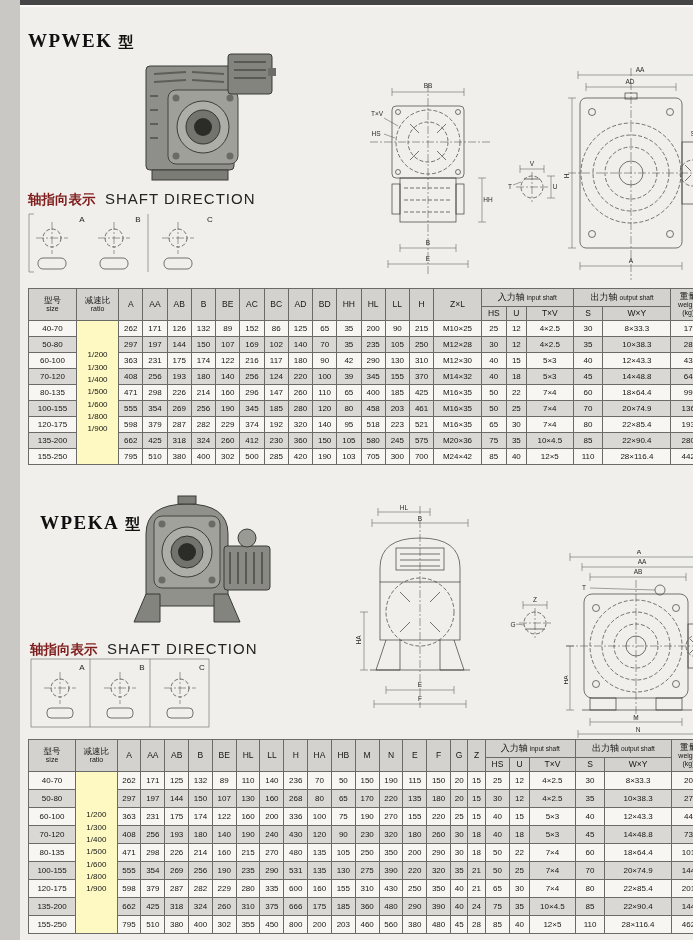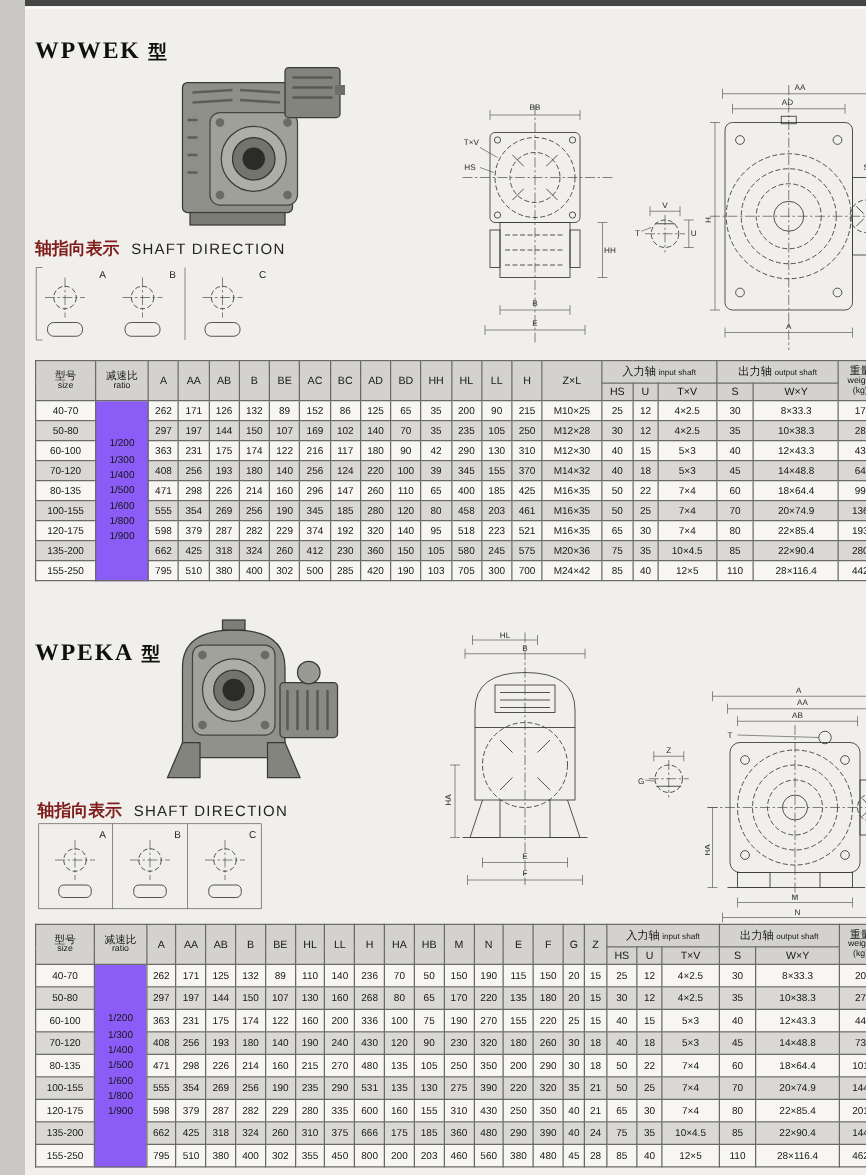--- a/index.html
+++ b/index.html
@@ -4,25 +4,25 @@
 <style>
   html,body{margin:0;padding:0;background:#c9c8c4;}
   #page{position:relative;width:693px;height:940px;background:#f0efeb;overflow:hidden;
         font-family:"Liberation Sans",sans-serif;color:#1c1c1c;margin-left:20px;}
   .top-band{position:absolute;left:0;top:0;width:693px;height:5px;background:#454545;}
   .top-band-edge{position:absolute;left:0;top:5px;width:693px;height:2px;background:#fbfaf8;}
 
   .model-title{position:absolute;font-family:"Liberation Serif",serif;font-weight:bold;
                font-size:19px;letter-spacing:1.5px;color:#101010;}
   .model-title .suffix{font-size:15px;letter-spacing:0;margin-left:6px;}
-  #s1-title{left:8px;top:30px;} #s2-title{left:8px;top:512px;}
+  #s1-title{left:8px;top:30px;} #s2-title{left:20px;top:512px;}
 
   .shaft-label{position:absolute;white-space:nowrap;}
   .shaft-label .cn{font-weight:bold;font-size:13.5px;color:#7f1d1d;}
-  .shaft-label .en{font-size:12px;letter-spacing:1px;color:#242424;margin-left:5px;}
+  .shaft-label .en{font-size:15px;letter-spacing:1px;color:#242424;margin-left:5px;}
   #s1-shaft-label{left:8px;top:190px;} #s2-shaft-label{left:10px;top:640px;}
 
   .abs{position:absolute;}
 
   
   .ln{stroke:#3c3c3c;stroke-width:.7;fill:none;}
   .thin{stroke:#4a4a4a;stroke-width:.5;fill:none;}
   .dash{stroke-dasharray:4 2;}
   .cl{stroke-dasharray:8 2 2 2;stroke-width:.5;}
   .dim-label{font:6.5px "Liberation Sans",sans-serif;fill:#2a2a2a;text-anchor:middle;}
@@ -32,21 +32,21 @@
   .spec-table{border-collapse:collapse;width:678px;background:#f7f6f3;
               font-size:8px;color:#161616;border:1.5px solid #474743;}
   .spec-table th,.spec-table td{border:1px solid #6a6a66;text-align:center;
               padding:0 1px;line-height:1.15;}
   .spec-table thead tr:first-child th{height:17px;}
   .spec-table thead tr:last-child th{height:13px;}
   #t1 tbody td{height:15px;} #t2 tbody td{height:17px;}
   .spec-table thead th{background:#d3d2ce;font-weight:normal;}
   .spec-table tbody td{background:#f7f6f3;}
   .spec-table tbody tr:nth-child(even) td{background:#d9d8d4;}
-  .spec-table td.ratio-cell{background:#8b5cf6;line-height:1.55;font-size:8px;vertical-align:middle;}
+  .spec-table td.ratio-cell{background:#fef9c3;line-height:1.55;font-size:8px;vertical-align:middle;}
   .spec-table .stack .cn{display:block;font-size:8.5px;}
   .spec-table .stack .en{display:block;font-size:7px;}
   .spec-table .grp .cn{font-size:9px;}
   .spec-table .grp .en-inline{font-size:6.5px;margin-left:2px;}
   .spec-table .dim{font-size:8.5px;}
   #t1-wrap{left:8px;top:288px;} #t2-wrap{left:8px;top:739px;}
 </style>
 </head>
 <body>
 

